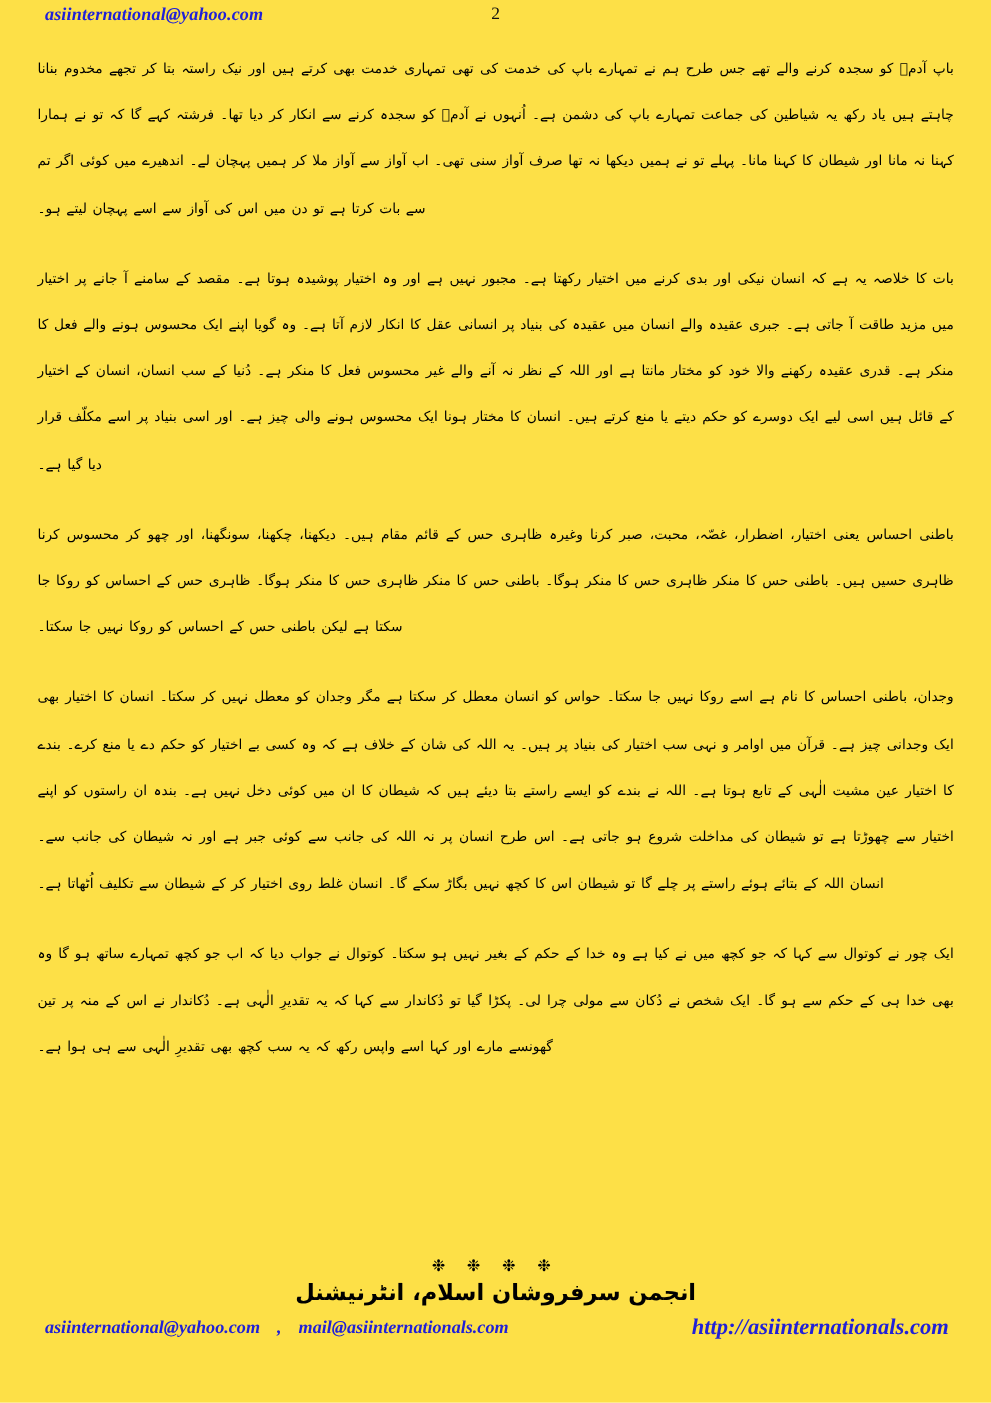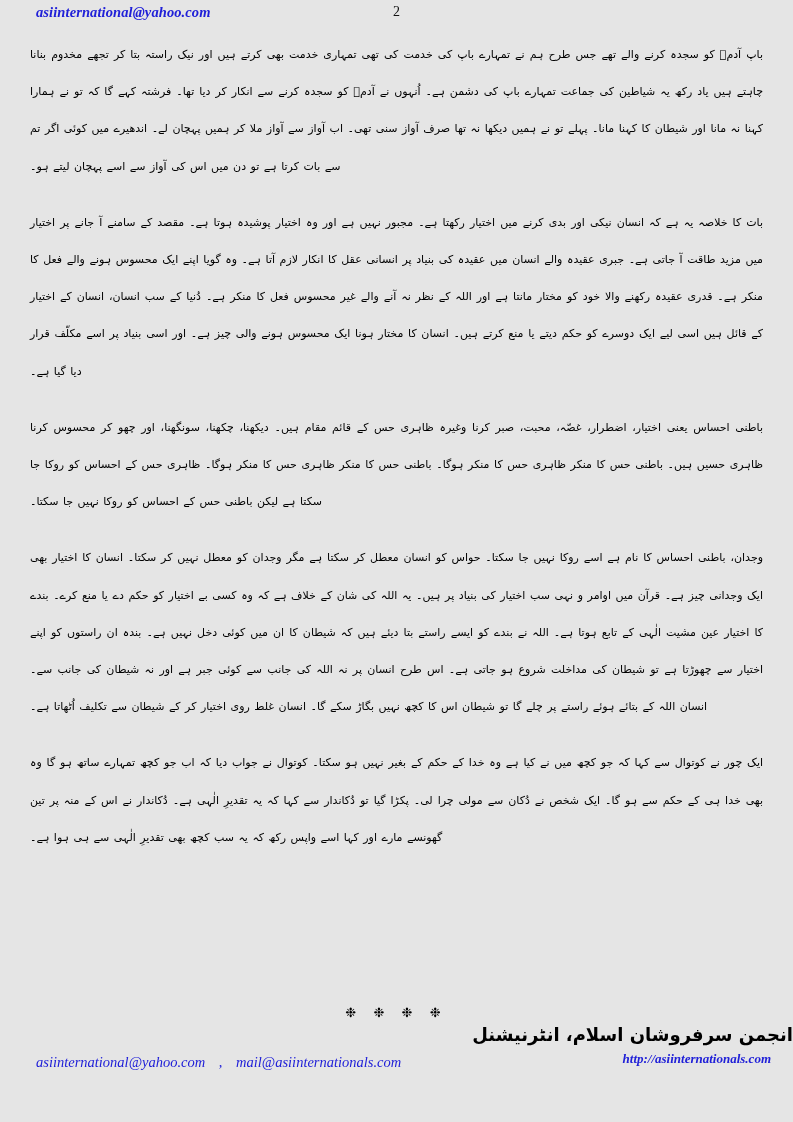--- a/index.html
+++ b/index.html
@@ -13,21 +13,21 @@
     position: relative;
     font-family: "Liberation Serif", serif;
     overflow: hidden;
   }
 
   .page {
     position: absolute;
     inset: 0;
     width: 793px;
     height: 1122px;
-    background: #e5e5e5;
+    background: #fde047;
   }
 
   
   .page-header {
     position: absolute;
     top: 0;
     left: 0;
     width: 793px;
     height: 32px;
   }
@@ -95,20 +95,21 @@
     color: #000000;
     font-size: 13px;
     letter-spacing: 7px;
     line-height: 1;
   }
   .org-name {
     position: absolute;
     top: 20px;
     left: 0;
     width: 793px;
+    text-align: center;
     direction: rtl;
     color: #000000;
     font-family: "DejaVu Sans", sans-serif;
     font-size: 18px;
     font-weight: bold;
     line-height: 26px;
   }
   .footer-links {
     position: absolute;
     top: 52px;
@@ -116,38 +117,38 @@
     width: 793px;
     height: 26px;
   }
   .footer-emails {
     position: absolute;
     left: 36px;
     top: 0;
     color: #2020d8;
     font-family: "Liberation Serif", serif;
     font-style: italic;
-    font-weight: normal;
+    font-weight: bold;
     font-size: 14.5px;
     white-space: nowrap;
   }
   .footer-emails .sep {
     display: inline-block;
     padding: 0 10px;
     color: #2020d8;
   }
   .footer-url {
     position: absolute;
-    right: 22px;
+    right: 34px;
     top: -3px;
     color: #2020d8;
     font-family: "Liberation Serif", serif;
     font-style: italic;
     font-weight: bold;
-    font-size: 13px;
+    font-size: 18px;
     white-space: nowrap;
   }
 </style>
 </head>
 <body>
 
 <div class="page">
 
   <div class="page-header">
     <div class="header-email">asiinternational@yahoo.com</div>

